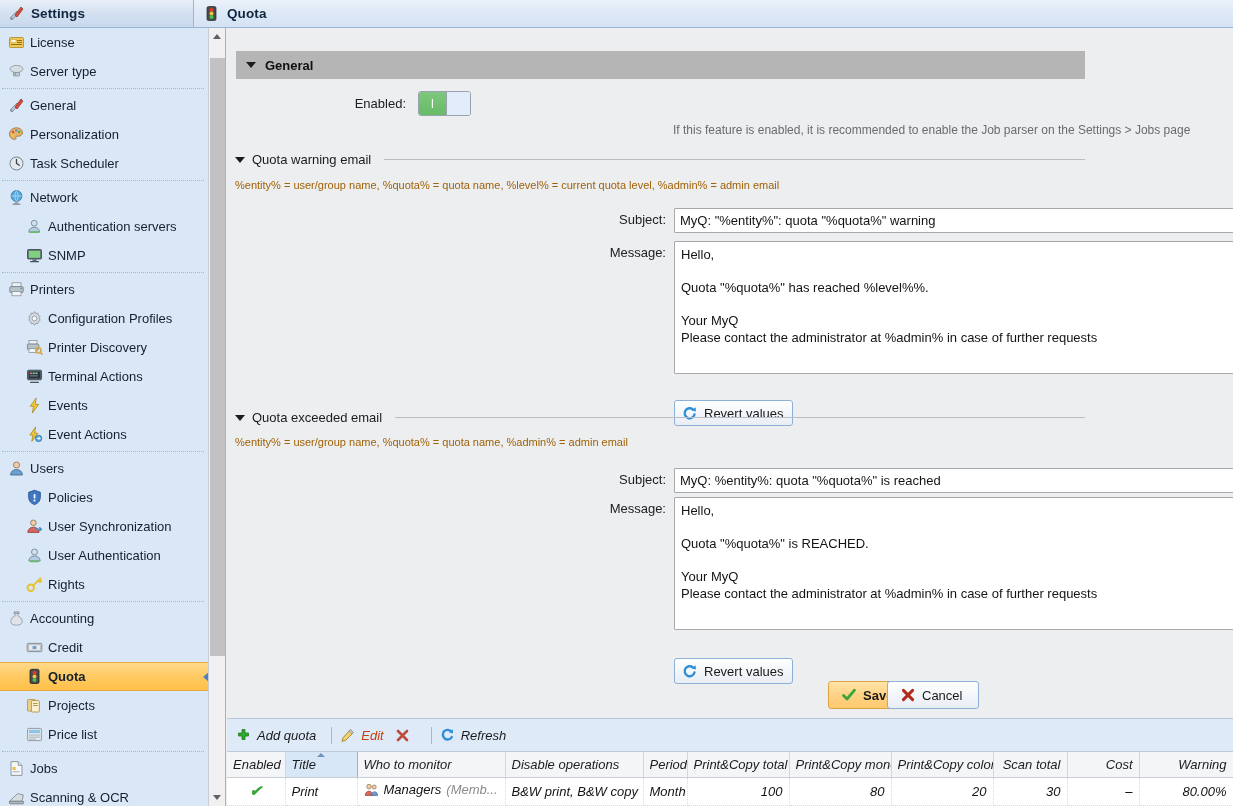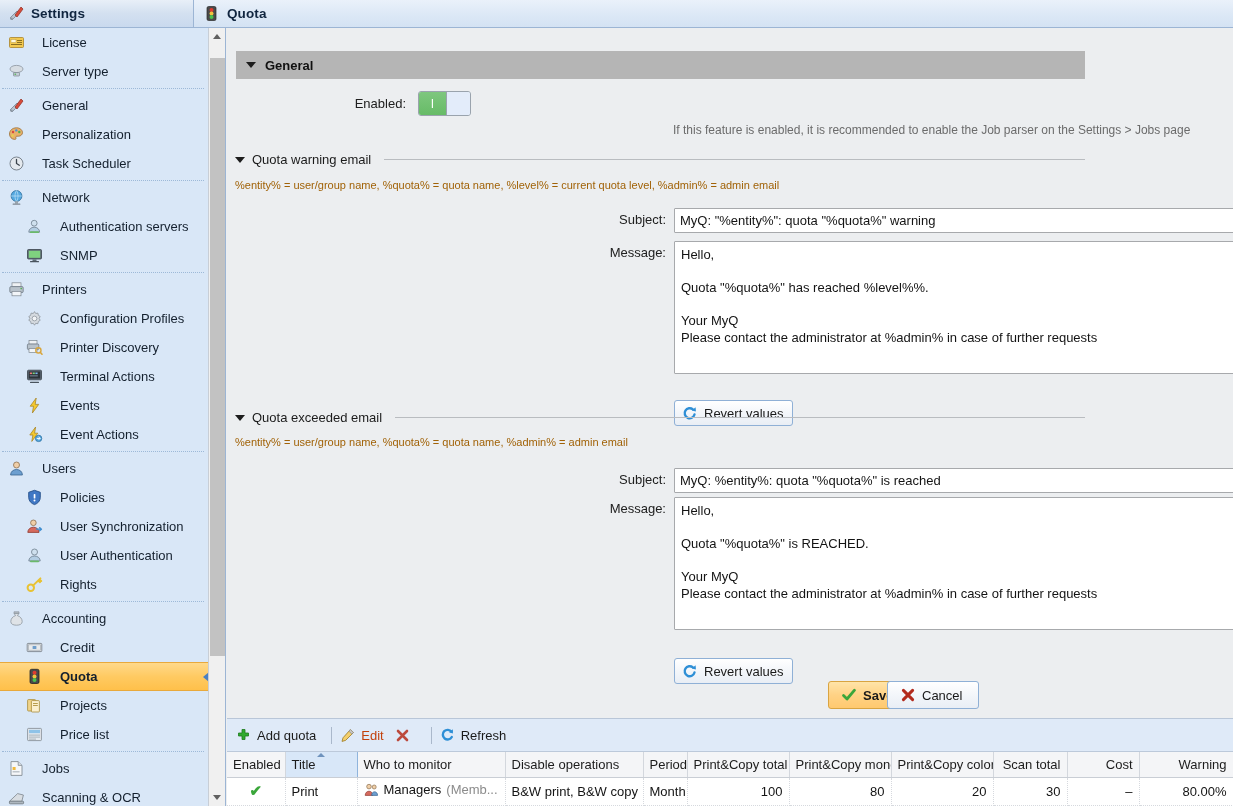--- a/index.html
+++ b/index.html
@@ -32,21 +32,21 @@
 
   
   .sidebar {
     position: absolute; top: 28px; left: 0; width: 226px; height: 778px;
     background: #d9e7f7;
     border-right: 1px solid #9cb5d4;
     overflow: hidden;
   }
   .side-list { position: absolute; top: 0; left: 0; width: 208px; }
   .side-item {
-    height: 29px; display: flex; align-items: center; gap: 17px;
+    height: 29px; display: flex; align-items: center; gap: 5px;
     padding-left: 8px; cursor: default; position: relative;
     font-size: 13px; color: #14202e;
   }
   .side-item.sub { padding-left: 26px; }
   .side-item.active {
     background: linear-gradient(to bottom, #ffd98a 0%, #ffca62 50%, #ffc04a 100%);
     border-top: 1px solid #e8a93c;
     border-bottom: 1px solid #e8a93c;
     font-weight: bold;
   }
@@ -125,21 +125,21 @@
   .btn-save {
     border: 1px solid #d9a441;
     background: linear-gradient(to bottom,#ffe4a8 0%, #ffd285 50%, #ffc96f 100%);
     font-weight: bold; padding: 5px 16px 5px 12px;
   }
   .btn-cancel { padding: 5px 16px 5px 12px; }
 
   
   .bottom {
     position: absolute; left: 227px; top: 718px; width: 1006px; height: 88px;
-    background: #fff; border-top: 1px solid #b9c6d8;
+    background: #fff; border-top: 1px solid #b9c6d8; font-style: italic;
   }
   .toolbar {
     height: 33px; background: #dfeaf8; border-bottom: 1px solid #bcc9da;
     display: flex; align-items: center; gap: 0; padding-left: 7px;
   }
   .tb-item { display: flex; align-items: center; gap: 6px; padding: 0 9px 0 2px; font-size: 13px; cursor: pointer; }
   .tb-item.disabled { color: #c2410c; }
   .tb-div { width: 1px; height: 17px; background: #aab8cb; margin: 0 6px; }
 
   table.grid { border-collapse: collapse; width: 1006px; table-layout: fixed; font-size: 13px; }

